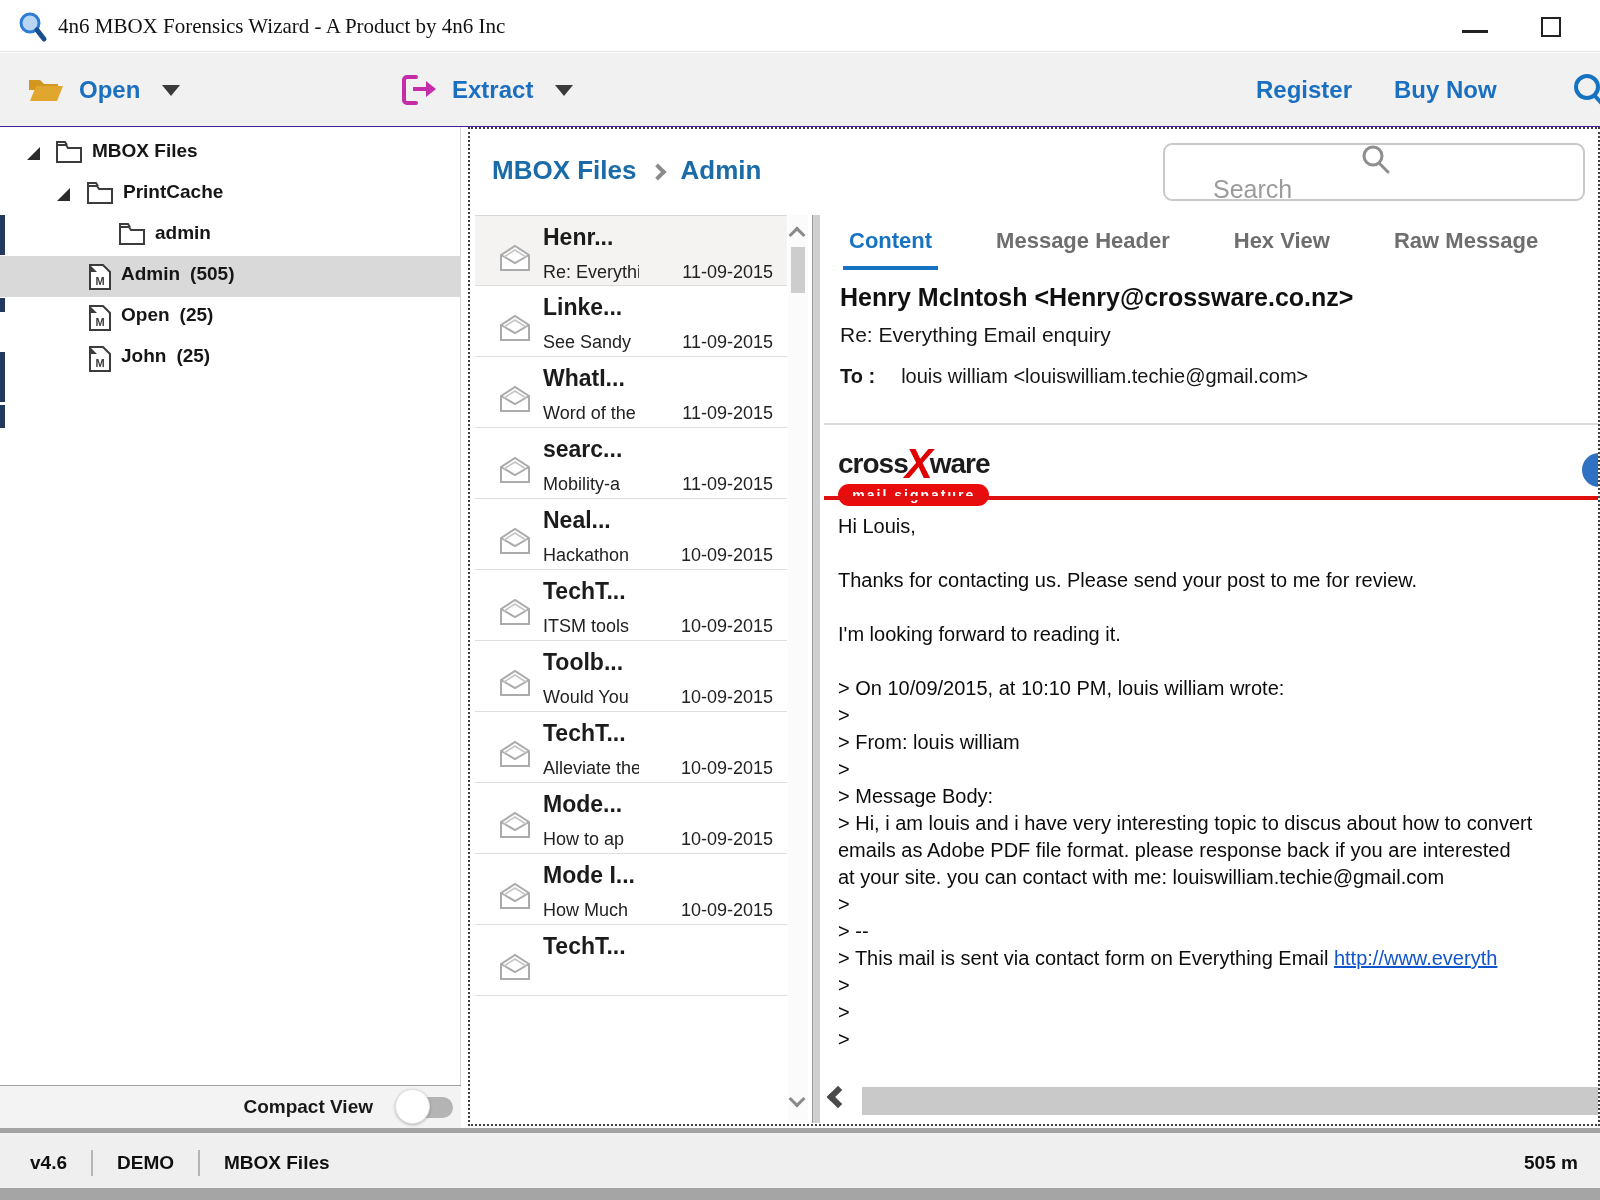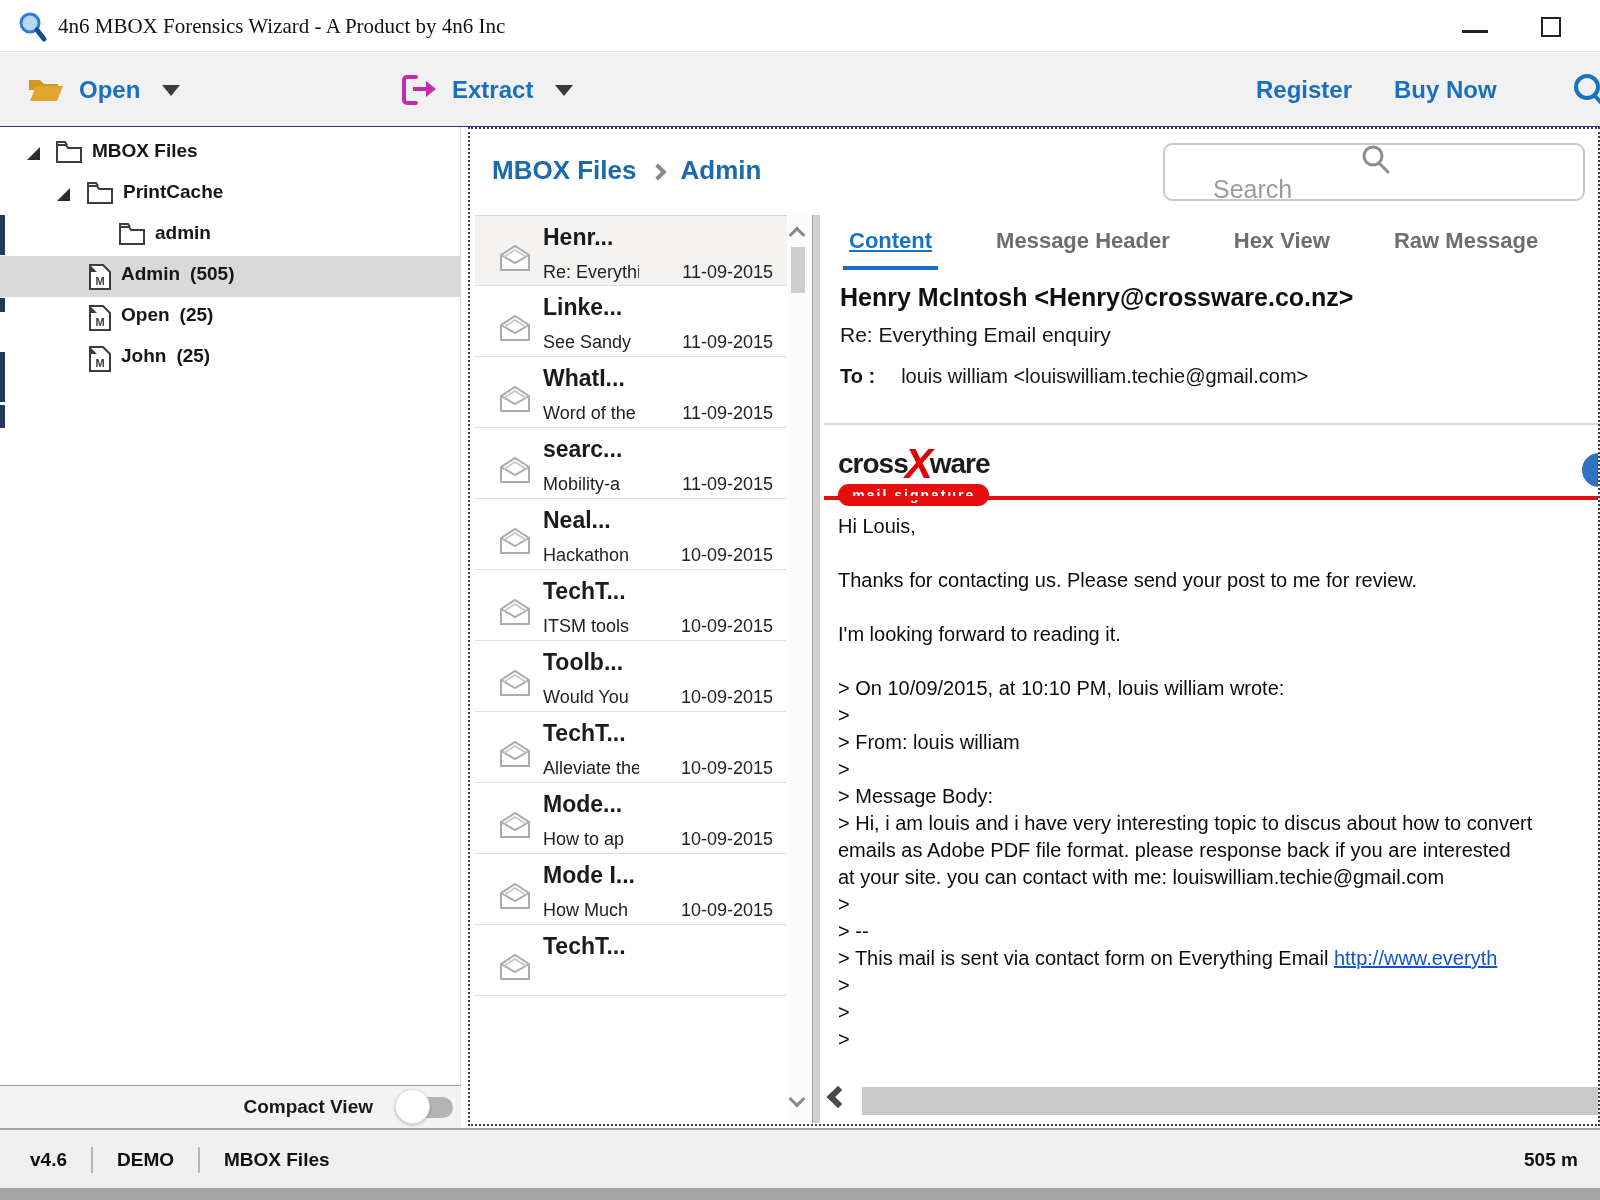--- a/index.html
+++ b/index.html
@@ -35,21 +35,21 @@
 
   
   .compact-band { position:absolute; left:0; top:1085px; width:461px; height:43px; background:#f3f3f3; border-top:1px solid #9f9f9f;
     display:flex; align-items:center; justify-content:flex-end; padding-right:8px; gap:22px; }
   .compact-label { font-size:19px; font-weight:700; color:#191919; }
   .toggle { position:relative; width:58px; height:36px; cursor:pointer; }
   .toggle-pill { position:absolute; right:0; top:8px; width:42px; height:21px; border-radius:11px; background:#b4b4b4; }
   .toggle-knob { position:absolute; left:0; top:0; width:35px; height:35px; border-radius:50%; background:#fff; border:1px solid #e0e0e0; box-shadow:0 1px 3px rgba(0,0,0,.25); }
 
   
-  .statusbar { position:absolute; left:0; top:1128px; width:1600px; height:60px; background:#efefef; border-top:2px solid #a3a3a3; }
+  .statusbar { position:absolute; left:0; top:1128px; width:1600px; height:60px; background:#efefef; border-top:5px solid #a3a3a3; }
   .status-left { position:absolute; left:30px; top:0; height:60px; display:flex; align-items:center; gap:24px; }
   .status-item { font-size:19px; font-weight:700; color:#101010; }
   .status-div { width:2px; height:26px; background:#b5b5b5; }
   .status-right { position:absolute; left:1524px; top:0; height:60px; line-height:60px; font-size:19px; font-weight:700; color:#101010; width:76px; overflow:hidden; white-space:pre; }
   .bottom-strip { position:absolute; left:0; top:1188px; width:1600px; height:12px; background:#a5a5a5; }
 
   
   .content { position:absolute; left:468px; top:127px; width:1132px; height:999px; background:#fff; border:2px dotted #3f3f3f; overflow:hidden; }
   .breadcrumb { position:absolute; left:22px; top:26px; display:flex; align-items:center; gap:16px; }
   .crumb { font-size:26px; font-weight:700; color:#1a6ba8; cursor:pointer; }
@@ -72,21 +72,21 @@
   .chev { width:12px; height:12px; border-top:3px solid #8a8a8a; border-right:3px solid #8a8a8a; }
   .chev-up { position:absolute; left:3px; top:14px; transform:rotate(-45deg); }
   .chev-down { position:absolute; left:3px; top:878px; transform:rotate(135deg); }
   .list-thumb { position:absolute; left:3px; top:32px; width:14px; height:46px; background:#cdcdcd; }
   .v-div { position:absolute; left:342px; top:86px; width:8px; height:908px; background:#d0d0d0; border-left:1px solid #9d9d9d; }
 
   
   .reader { position:absolute; left:354px; top:86px; width:774px; height:908px; overflow:hidden; background:#fff; }
   .tabs { position:absolute; left:19px; top:7px; display:flex; }
   .tab { font-size:22px; font-weight:600; color:#6e6e6e; padding:6px 6px 12px 6px; margin-right:52px; cursor:pointer; white-space:pre; }
-  .tab.active { color:#1673c2; border-bottom:4px solid #1673c2;text-decoration:underline; }
+  .tab.active { color:#1673c2; border-bottom:4px solid #1673c2; }
   .msg-from { position:absolute; left:16px; top:68px; font-size:25px; font-weight:700; color:#101010; white-space:pre; }
   .msg-subject { position:absolute; left:16px; top:108px; font-size:21px; color:#161616; white-space:pre; }
   .msg-to { position:absolute; left:16px; top:150px; font-size:20px; color:#161616; white-space:pre; }
   .msg-to b { margin-right:26px;text-align:right; }
   .hdr-sep { position:absolute; left:0; top:208px; width:774px; height:2px; background:#d9d9d9; }
 
   .logo { position:absolute; left:14px; top:220px;text-align:center; }
   .logo-text { font-size:28px; font-weight:700; color:#1c1c1c; letter-spacing:-1px; }
   .logo-x { color:#e00000; font-size:42px; font-weight:700; font-style:italic; margin:0 -3px; position:relative; top:5px; }
   .logo-badge { display:inline-block; margin-top:1px; background:#e80c0c; color:#fff; border-radius:13px; padding:3px 14px; font-size:14px; font-weight:700; letter-spacing:2px; white-space:pre; }

